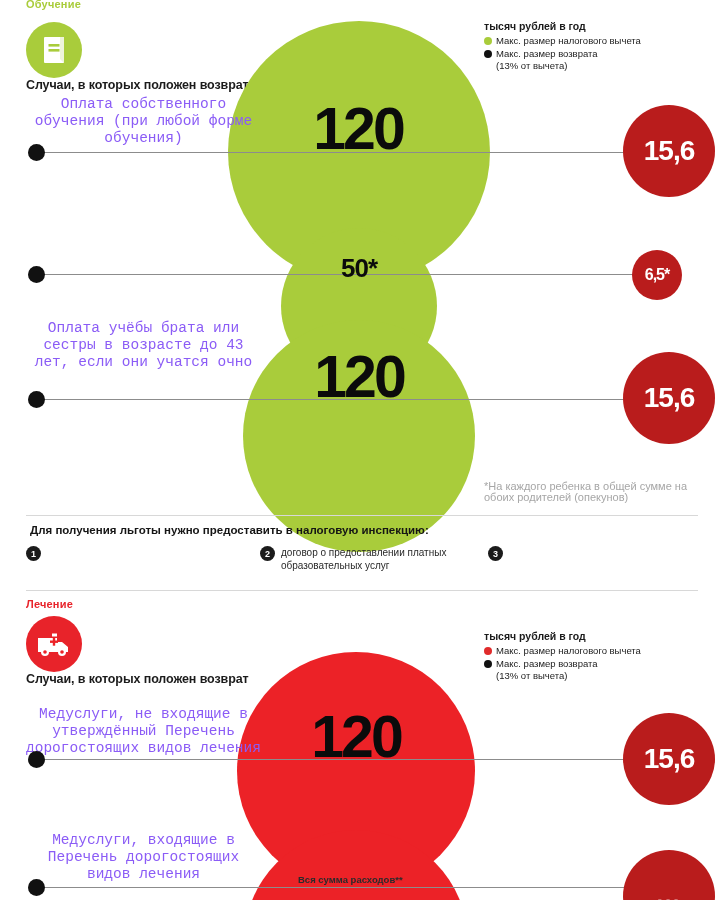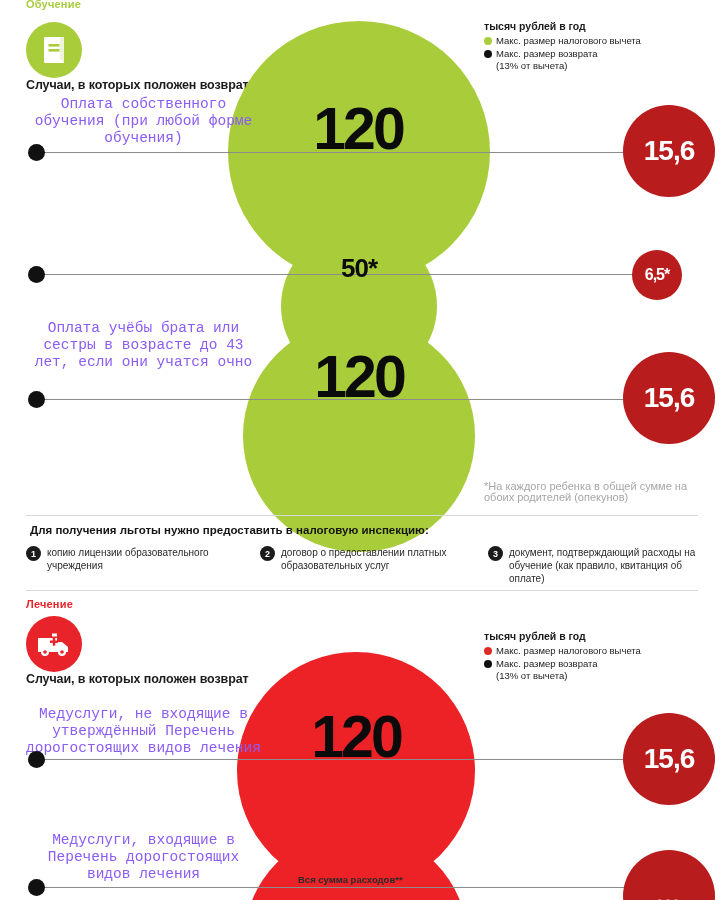--- a/index.html
+++ b/index.html
@@ -248,29 +248,27 @@
     <div class="legend-sub">(13% от вычета)</div>
   </div>
 
   <div class="footnote" style="left:484px; top:481px;">*На каждого ребенка в общей сумме на обоих родителей (опекунов)</div>
 
   <div class="divider" style="left:26px; top:515px; width:672px;"></div>
   <div class="docs-title" style="left:30px; top:524px;">Для получения льготы нужно предоставить в налоговую инспекцию:</div>
 
   <div class="doc-item" style="left:26px; top:546px;">
     <span class="doc-num">1</span>
-    <span class="doc-text">копию лицензии образовательного учреждения</span>
   </div>
   <div class="doc-item" style="left:260px; top:546px;">
     <span class="doc-num">2</span>
     <span class="doc-text">договор о предоставлении платных образовательных услуг</span>
   </div>
   <div class="doc-item" style="left:488px; top:546px;">
     <span class="doc-num">3</span>
-    <span class="doc-text">документ, подтверждающий расходы на обучение (как правило, квитанция об оплате)</span>
   </div>
 
   <div class="divider" style="left:26px; top:590px; width:672px;"></div>
 
   <div class="section-label label-red" style="left:26px; top:598px;">Лечение</div>
 
   <div class="cat-icon red" style="left:26px; top:616px;">
     <svg width="36" height="26" viewBox="0 0 36 26" aria-hidden="true">
       <path d="M2 7 h19 v4 h5 l6 5 v5 h-30 z" fill="#ffffff"></path>
       <rect x="14" y="9.5" width="8" height="2.4" fill="#ec2227"></rect>

